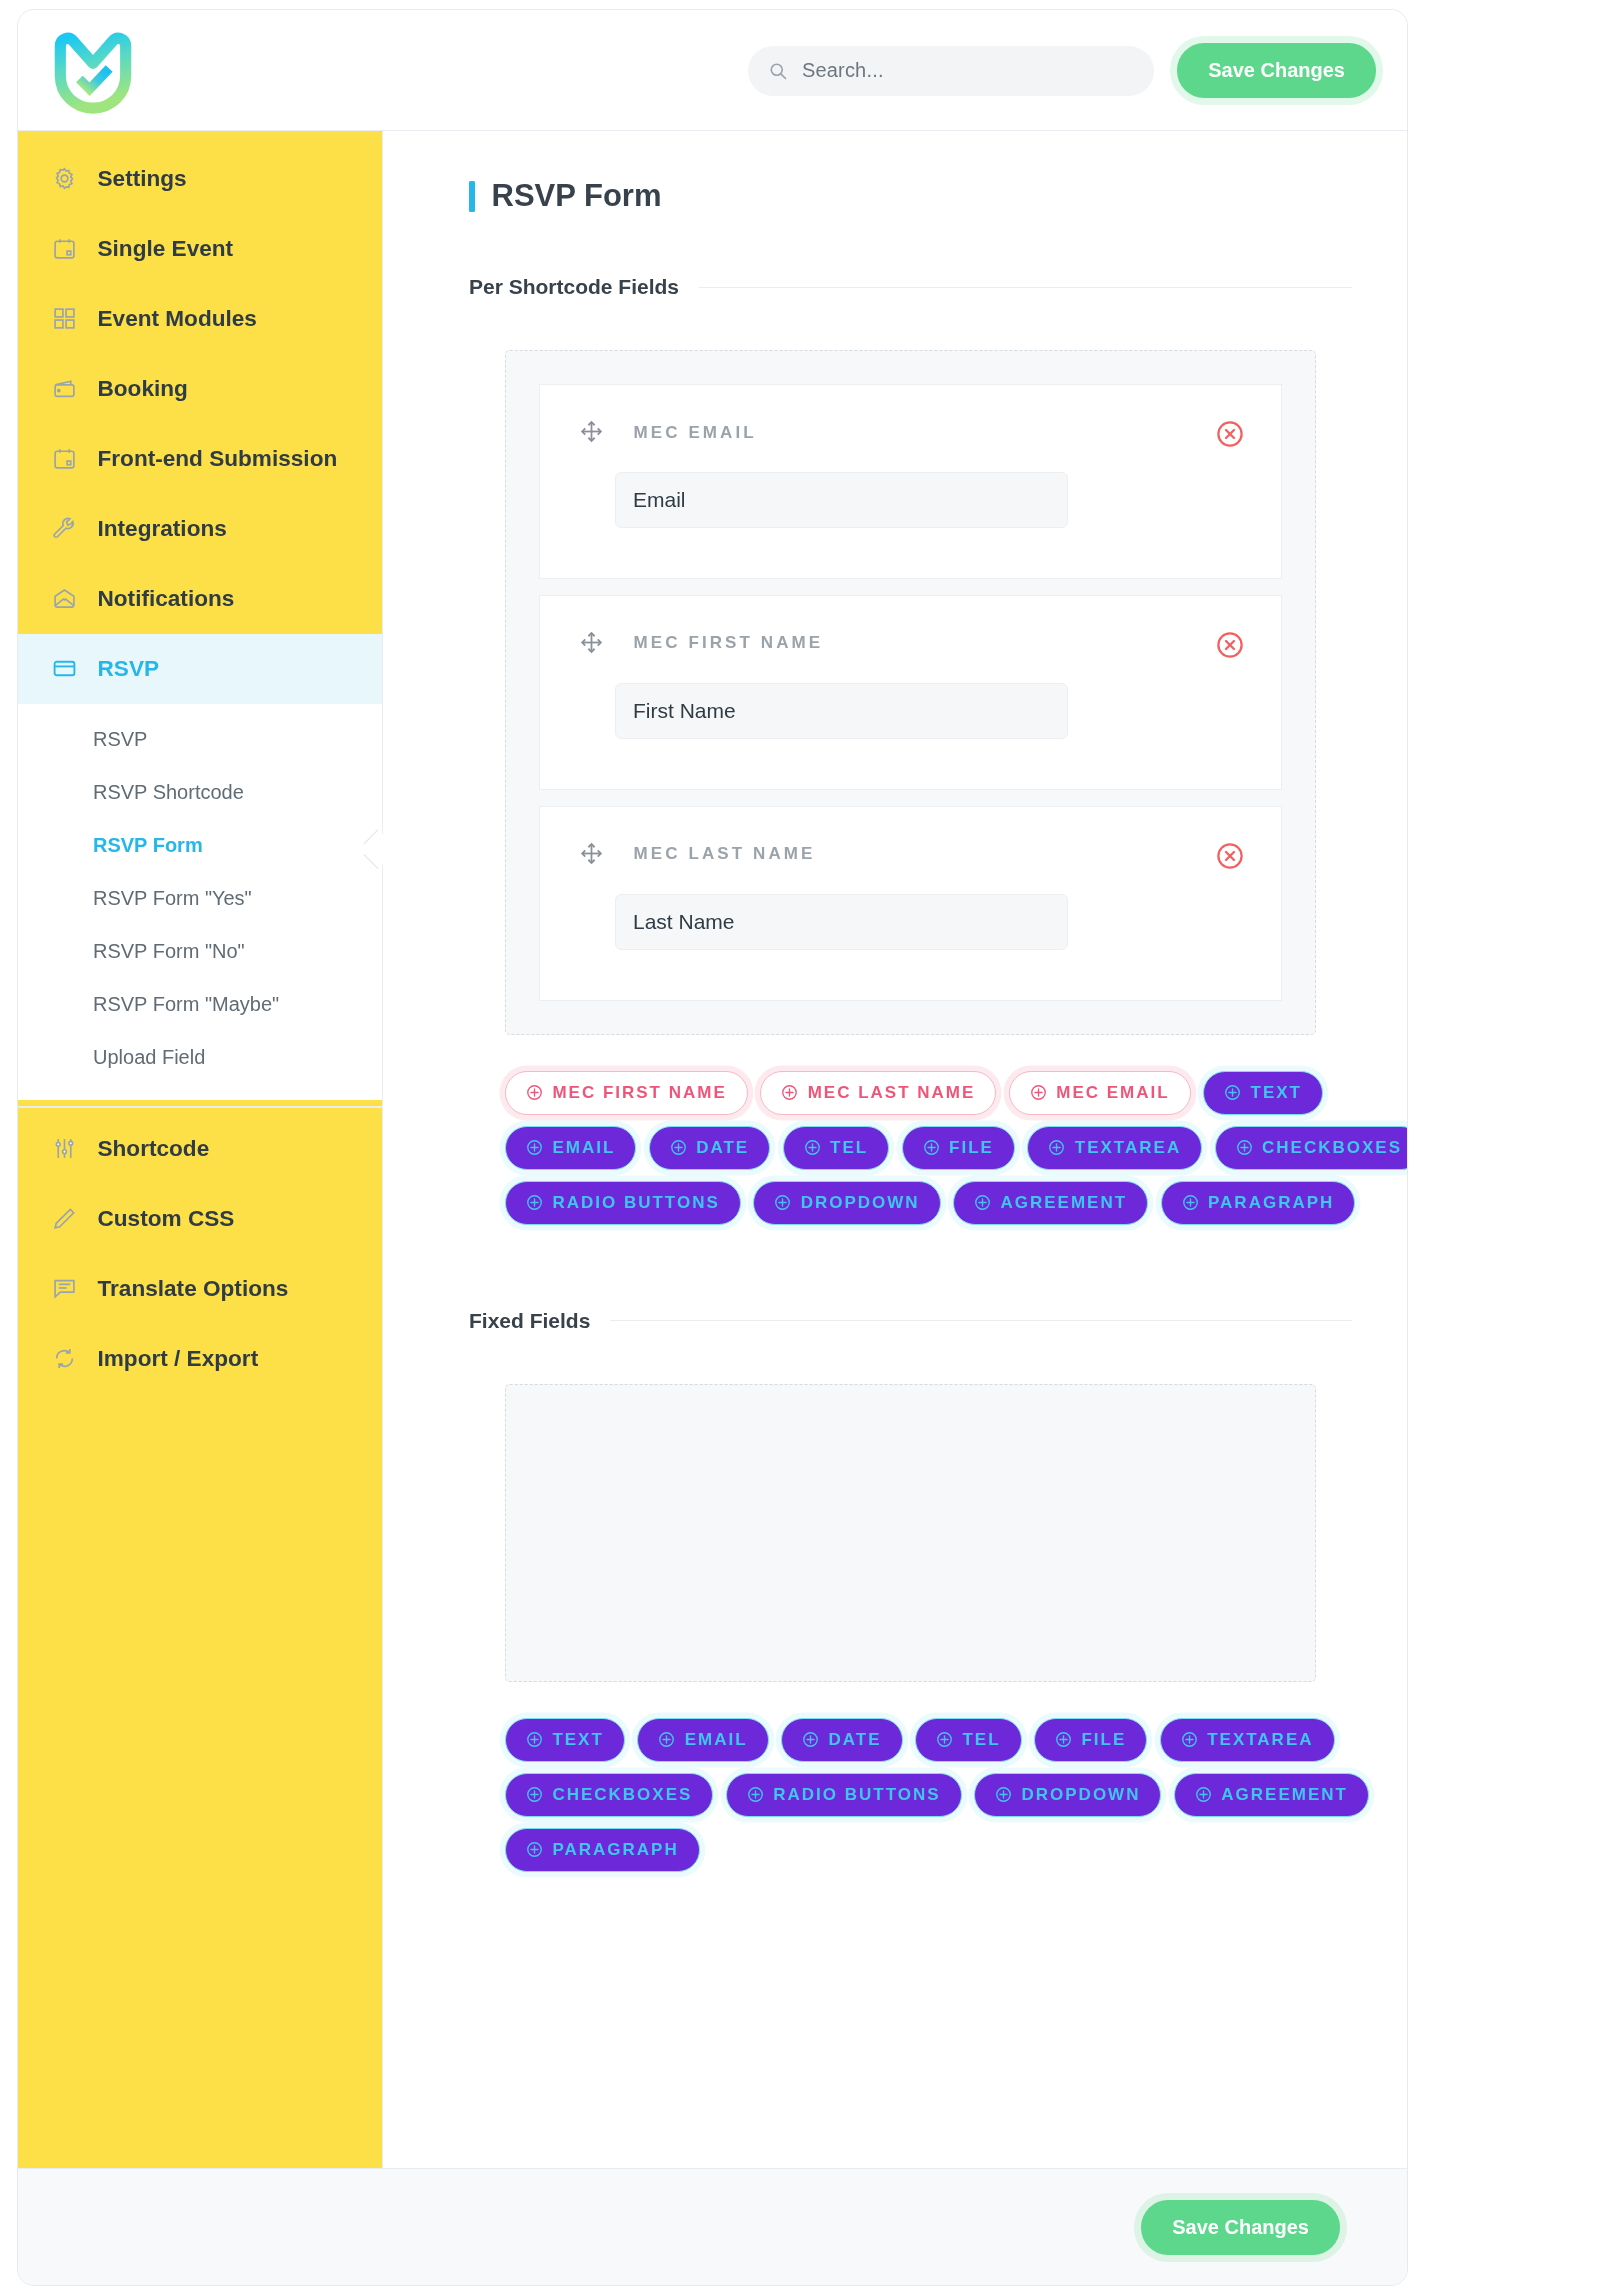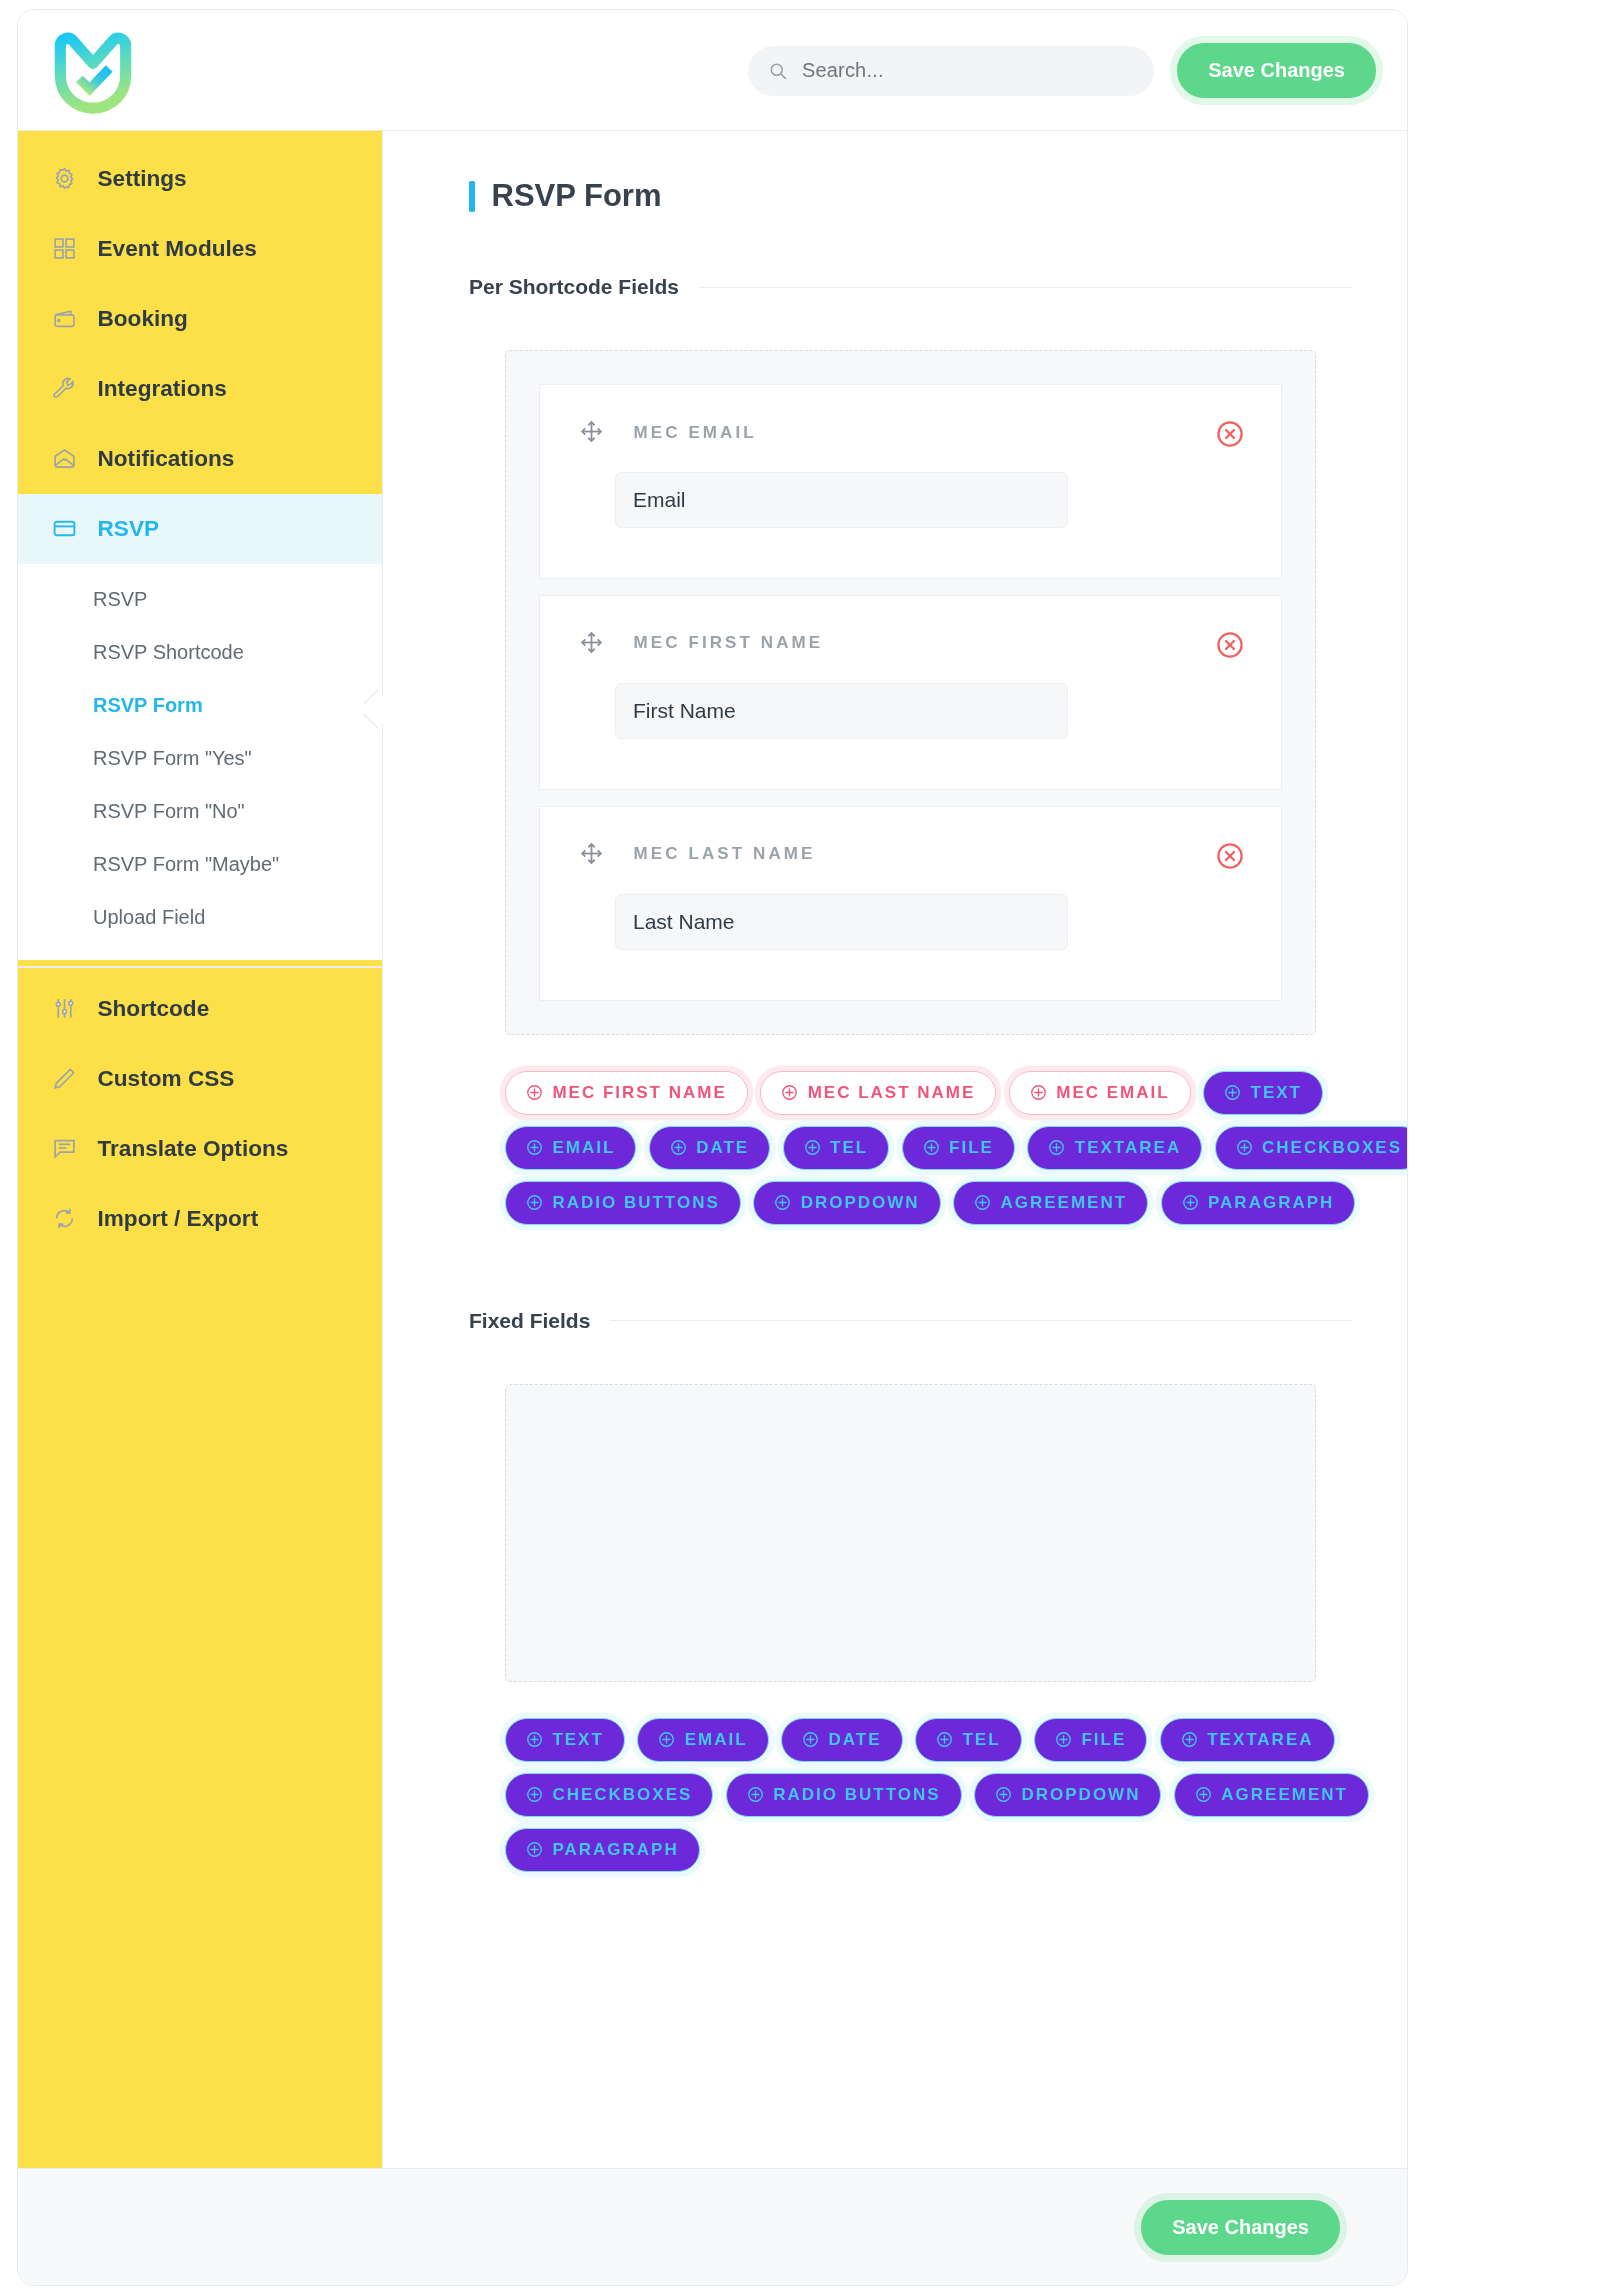--- a/index.html
+++ b/index.html
@@ -233,20 +233,31 @@
       <div class="nav-item">
         <span class="nav-icon">
           <svg viewBox="0 0 24 24" width="25" height="25" fill="none" stroke="currentColor" stroke-width="1.6">
             <circle cx="12" cy="12" r="3.2"></circle>
             <path d="M12 2.6l1.5 2.2 2.6-.5.6 2.6 2.4 1.1-1.1 2.4 1.7 2-1.7 2 1.1 2.4-2.4 1.1-.6 2.6-2.6-.5L12 21.4l-1.5-2.2-2.6.5-.6-2.6-2.4-1.1 1.1-2.4-1.7-2 1.7-2-1.1-2.4 2.4-1.1.6-2.6 2.6.5z"></path>
           </svg>
         </span>
         <span>Settings</span>
       </div>
 
+      <div class="nav-item">
+        <span class="nav-icon">
+          <svg viewBox="0 0 24 24" width="25" height="25" fill="none" stroke="currentColor" stroke-width="1.6">
+            <rect x="3" y="5" width="18" height="16" rx="2"></rect>
+              <line x1="7.5" y1="3" x2="7.5" y2="6.5"></line>
+            <line x1="16.5" y1="3" x2="16.5" y2="6.5"></line>
+              <rect x="14.5" y="14.5" width="3.5" height="3.5"></rect>
+          </svg>
+        </span>
+        <span>Single Event</span>
+      </div>
 
       <div class="nav-item">
         <span class="nav-icon">
           <svg viewBox="0 0 24 24" width="25" height="25" fill="none" stroke="currentColor" stroke-width="1.6">
             <rect x="3" y="3" width="7.5" height="7.5"></rect>
               <rect x="13.5" y="3" width="7.5" height="7.5"></rect>
             <rect x="3" y="13.5" width="7.5" height="7.5"></rect>
               <rect x="13.5" y="13.5" width="7.5" height="7.5"></rect>
           </svg>
         </span>
@@ -257,20 +268,31 @@
         <span class="nav-icon">
           <svg viewBox="0 0 24 24" width="25" height="25" fill="none" stroke="currentColor" stroke-width="1.6">
             <path d="M3 8.5l15-3.5v3.5"></path>
               <rect x="3" y="8.5" width="18" height="11" rx="2"></rect>
             <circle cx="6.5" cy="14" r="1"></circle>
           </svg>
         </span>
         <span>Booking</span>
       </div>
 
+      <div class="nav-item">
+        <span class="nav-icon">
+          <svg viewBox="0 0 24 24" width="25" height="25" fill="none" stroke="currentColor" stroke-width="1.6">
+            <rect x="3" y="5" width="18" height="16" rx="2"></rect>
+              <line x1="7.5" y1="3" x2="7.5" y2="6.5"></line>
+            <line x1="16.5" y1="3" x2="16.5" y2="6.5"></line>
+              <rect x="14.5" y="14.5" width="3.5" height="3.5"></rect>
+          </svg>
+        </span>
+        <span>Front-end Submission</span>
+      </div>
 
       <div class="nav-item">
         <span class="nav-icon">
           <svg viewBox="0 0 24 24" width="25" height="25" fill="none" stroke="currentColor" stroke-width="1.6">
             <path d="M20 5.5a5 5 0 0 1-6.6 6.2L5.2 19.9a1.8 1.8 0 0 1-2.6-2.6l8.2-8.2A5 5 0 0 1 17.2 2.6L14 5.8l1.2 3 3-1.2z"></path>
           </svg>
         </span>
         <span>Integrations</span>
       </div>
 

